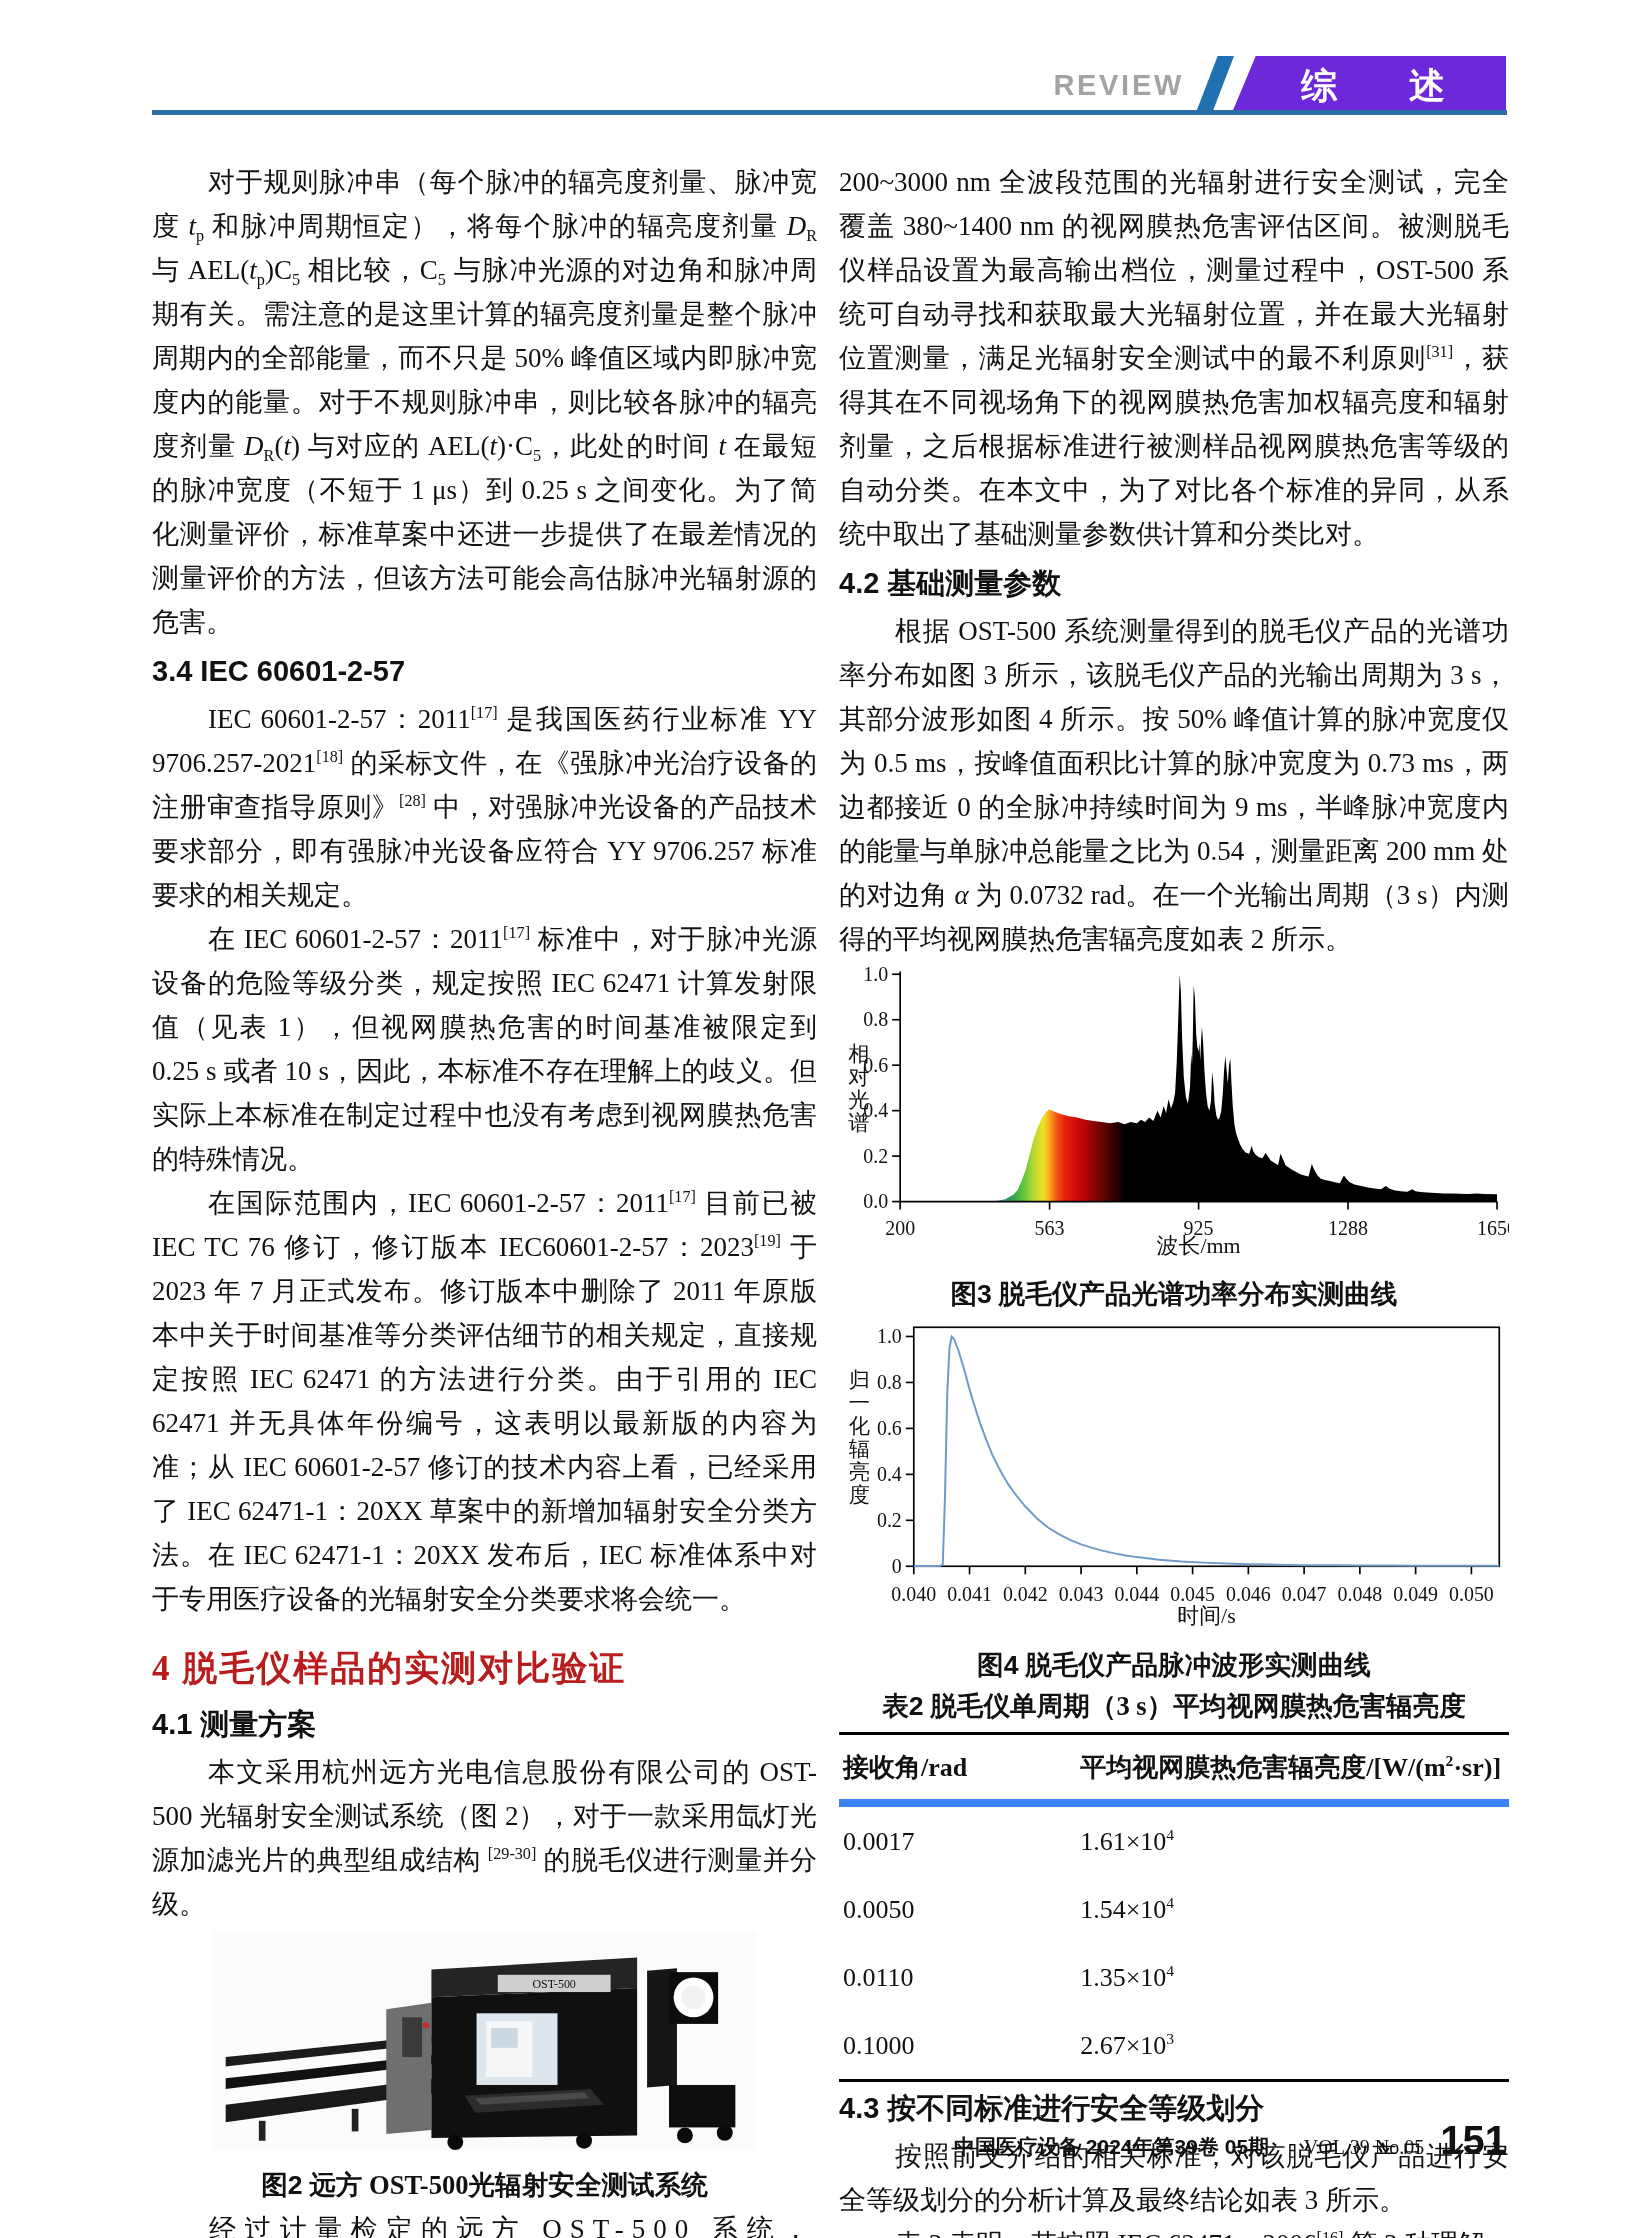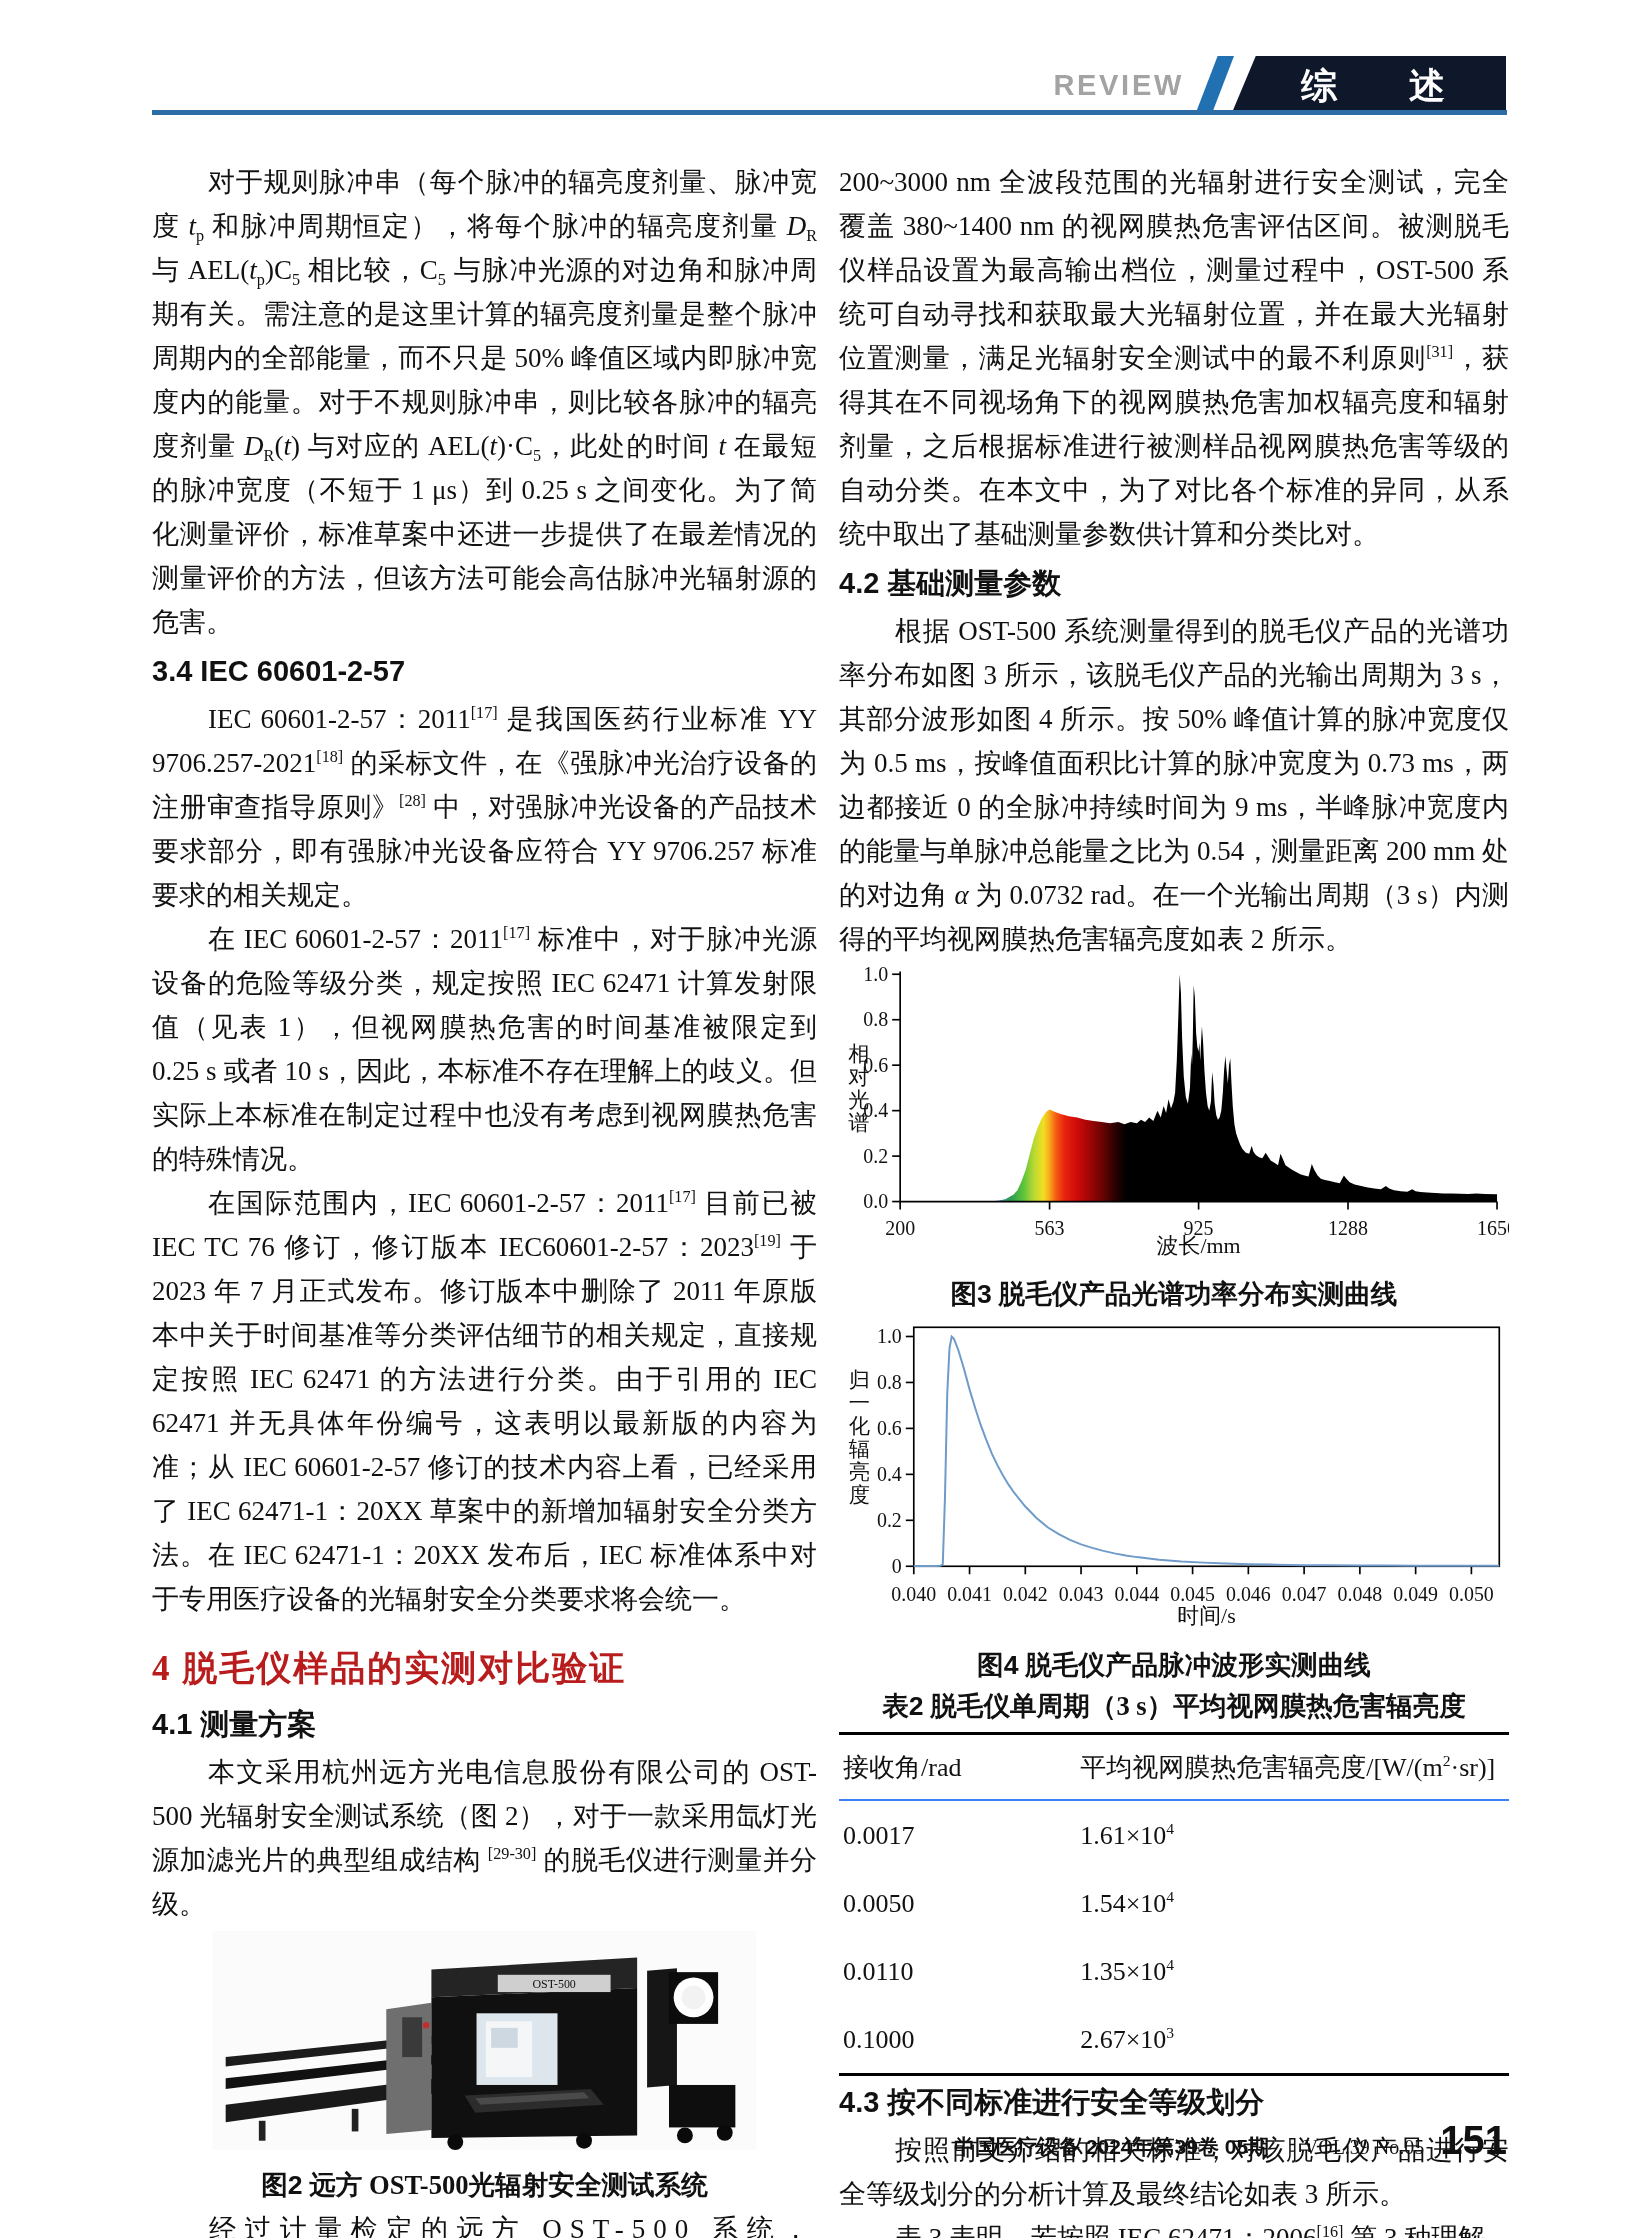--- a/index.html
+++ b/index.html
@@ -3,21 +3,21 @@
 <meta charset="utf-8">
 <style>
   html,body{margin:0;padding:0;background:#ffffff;}
   #page{position:relative;width:1650px;height:2239px;background:#ffffff;overflow:hidden;
         font-family:"Liberation Serif","DejaVu Serif",serif;color:#111;}
   
   .review-label{position:absolute;top:69px;left:1024px;width:160px;text-align:right;
     font-family:"Liberation Sans","DejaVu Sans",sans-serif;font-size:29px;color:#a3a3a3;letter-spacing:2.7px;font-weight:bold;}
   .banner-strip{position:absolute;top:56px;left:1195px;width:39px;height:59px;background:#2171b2;
     clip-path:polygon(58% 0,100% 0,42% 100%,0 100%);}
-  .banner{position:absolute;top:56px;left:1231px;width:275px;height:59px;background:#0f172a;
+  .banner{position:absolute;top:56px;left:1231px;width:275px;height:59px;background:#6d28d9;
     clip-path:polygon(9% 0,100% 0,100% 100%,0 100%);}
   .banner span{display:block;text-align:center;line-height:59px;color:#fff;
     font-family:"Liberation Sans","DejaVu Sans",sans-serif;font-weight:bold;font-size:36px;letter-spacing:31px;padding-left:40px;}
   .header-rule{position:absolute;top:110px;left:152px;width:1355px;height:4.7px;background:#2c6da6;}
   
   .col{position:absolute;top:160px;width:665px;font-size:27px;line-height:44px;text-align:justify;}
   .col.left{left:152px;}
   .col.right{left:839px;width:670px;}
   p.body{margin:0;}
   p.indent{text-indent:56px;}
@@ -29,21 +29,21 @@
   h2.blue-head{font-family:"Liberation Serif","DejaVu Serif",serif;font-weight:bold;color:#b91c1c;
     font-size:35px;line-height:47px;margin:24px 0 12px 0;letter-spacing:2px;text-align:left;}
   figure{margin:5.3px 0 2.7px 0;text-align:center;}
   figcaption,.tbl-title{font-size:26.6px;line-height:37px;text-align:center;font-weight:600;margin-top:4px;}
   .cap-prefix{font-family:"Liberation Sans","DejaVu Sans",sans-serif;font-weight:bold;}
   
   svg text{font-family:"Liberation Serif","DejaVu Serif",serif;fill:#111;}
   
   .t2{width:100%;border-collapse:collapse;margin-top:6.6px;
       border-top:3.3px solid #000;border-bottom:3.3px solid #000;font-size:26px;}
-  .t2 th{border-bottom:2px solid #3b82f6;font-weight:normal;padding:10.6px 0 9.3px 0;margin-left:23px;}
+  .t2 th{border-bottom:8px solid #3b82f6;font-weight:bold;padding:10.6px 0 9.3px 0;margin-left:23px;}
   .t2 th:first-child{text-align:left;padding-left:4px;width:36%;}
   .t2 td{padding:13.3px 0 10.6px 0;}
   .t2 td:first-child{text-align:left;padding-left:4px;}
   .t2 td:last-child,.t2 th:last-child{text-align:left;}
   
   .footer{position:absolute;top:2118px;left:152px;width:1355px;text-align:right;white-space:nowrap;}
   .footer .journal{font-family:"Liberation Sans","DejaVu Sans",sans-serif;font-weight:600;font-size:21px;}
   .footer .vol{font-size:20px;margin-left:32px;}
   .footer .pagenum{font-family:"Liberation Sans","DejaVu Sans",sans-serif;font-weight:900;font-size:40px;margin-left:13.3px;}
 </style>

